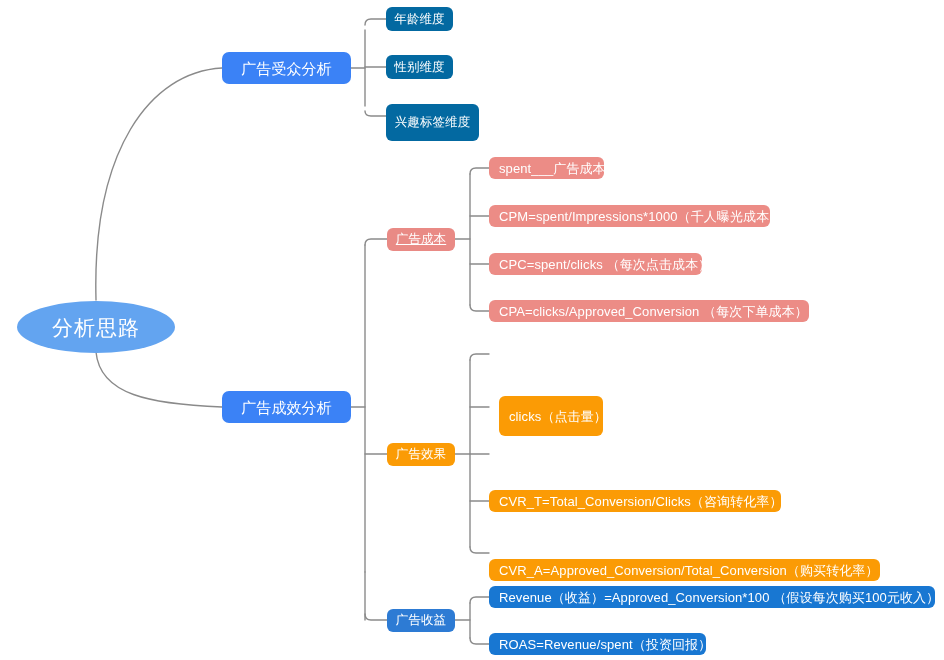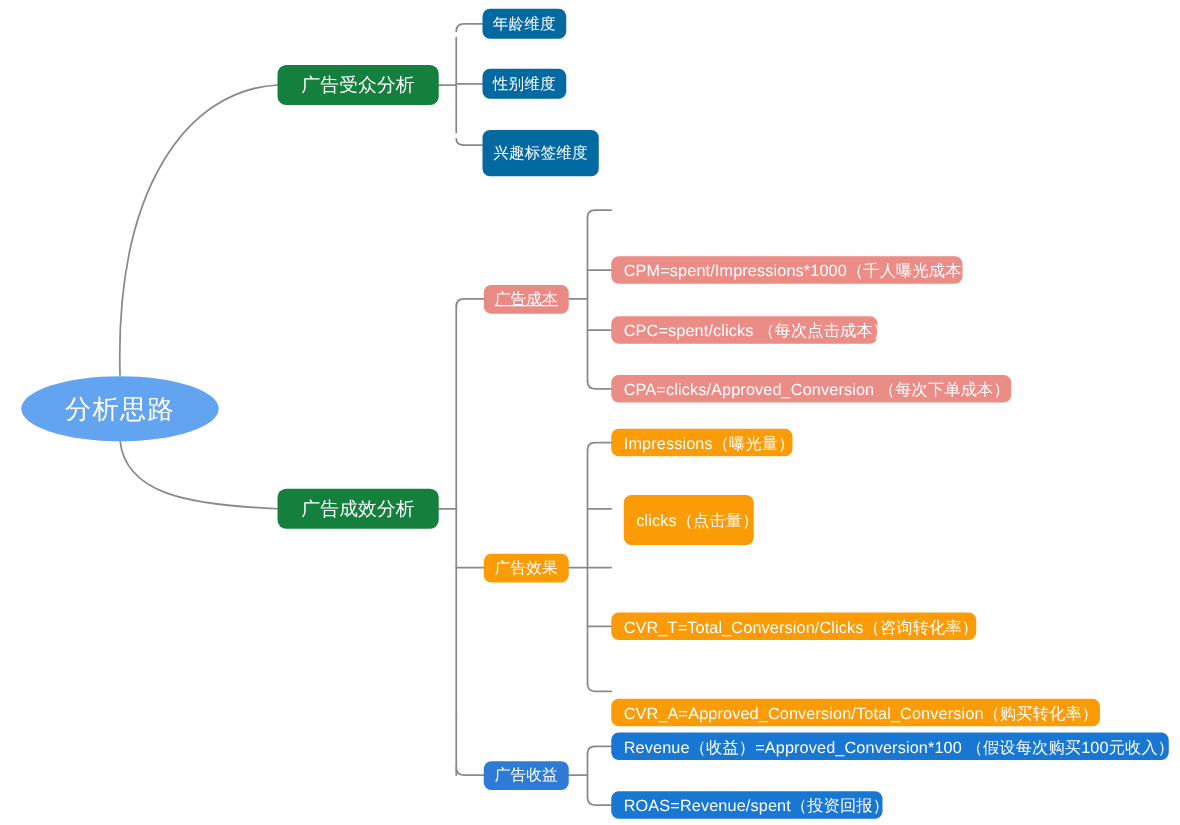--- a/index.html
+++ b/index.html
@@ -40,21 +40,21 @@
   }
   
   .node.root {
     border-radius: 50%;
     background: #63A4F0;
     font-size: 21px;
     letter-spacing: 1px;
   }
   
   .node.l1 {
-    background: #15803d;
+    background: #3b82f6;
     border-radius: 7px;
     font-size: 15px;
   }
   
   .node.cat-red {
     background: #E98A85;
     border-radius: 6px;
     font-size: 12.5px;
     text-decoration: underline;
   }
@@ -162,37 +162,37 @@
   </div>
 
   <div class="node l1" style="left:222px; top:391px; width:129px; height:32px;">
     <span>广告成效分析</span>
   </div>
 
   <div class="node cat-red" style="left:387px; top:228px; width:68px; height:23px;">
     <span>广告成本</span>
   </div>
 
+  <div class="node leaf-red" style="left:489px; top:157px; width:115px; height:22px;">
+    <span>spent___广告成本</span>
+  </div>
   <div class="node leaf-red" style="left:489px; top:205px; width:281px; height:22px;">
     <span>CPM=spent/Impressions*1000（千人曝光成本）</span>
   </div>
   <div class="node leaf-red" style="left:489px; top:253px; width:213px; height:22px;">
     <span>CPC=spent/clicks （每次点击成本）</span>
   </div>
   <div class="node leaf-red" style="left:489px; top:300px; width:320px; height:22px;">
     <span>CPA=clicks/Approved_Conversion （每次下单成本）</span>
   </div>
 
   <div class="node cat-orange" style="left:387px; top:443px; width:68px; height:23px;">
     <span>广告效果</span>
   </div>
 
-  <div class="node leaf-orange" style="left:489px; top:343px; width:145px; height:22px;">
-    <span>Impressions（曝光量）</span>
-  </div>
   <div class="node leaf-orange" style="left:499px; top:396px; width:104px; height:40px;">
     <span>clicks（点击量）</span>
   </div>
   <div class="node leaf-orange" style="left:489px; top:490px; width:292px; height:22px;">
     <span>CVR_T=Total_Conversion/Clicks（咨询转化率）</span>
   </div>
   <div class="node leaf-orange" style="left:489px; top:559px; width:391px; height:22px;">
     <span>CVR_A=Approved_Conversion/Total_Conversion（购买转化率）</span>
   </div>
 

